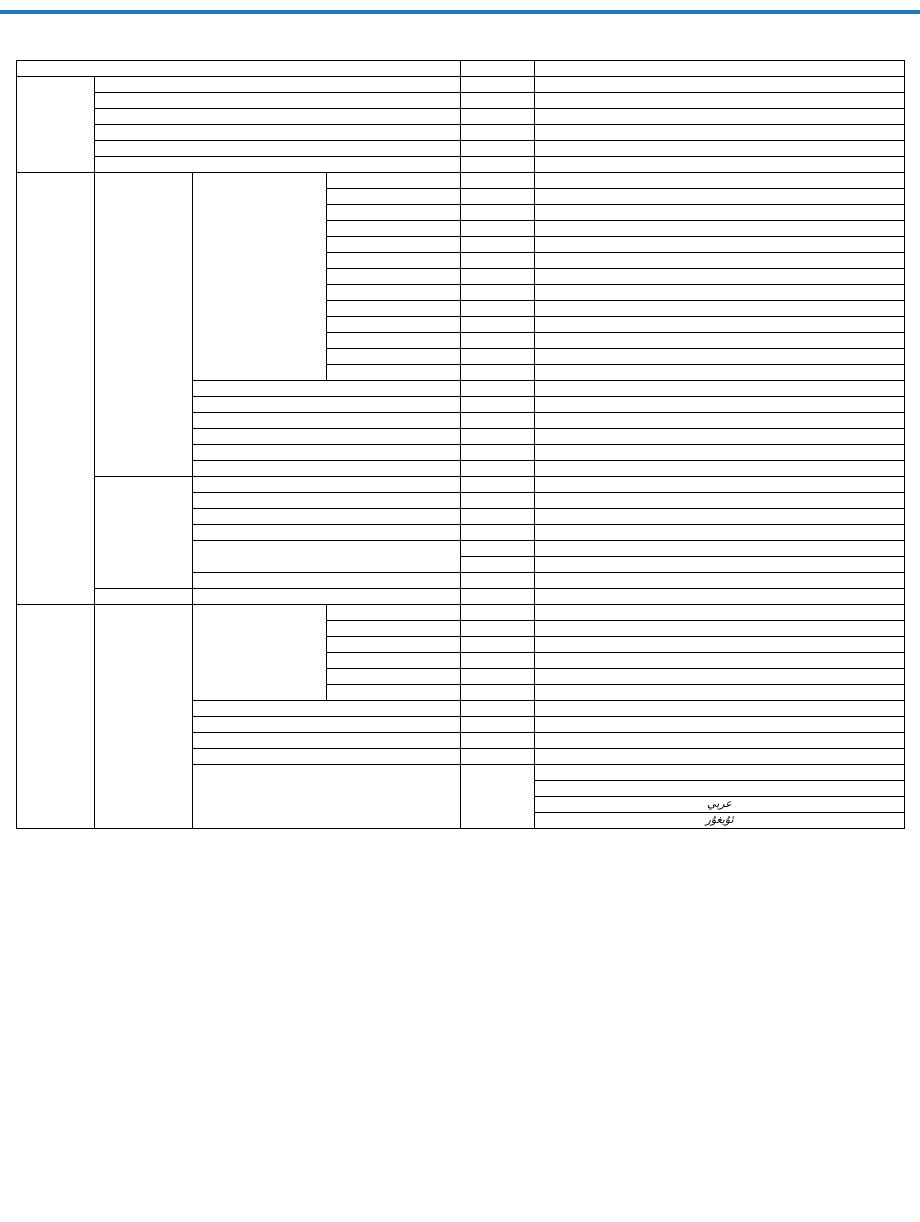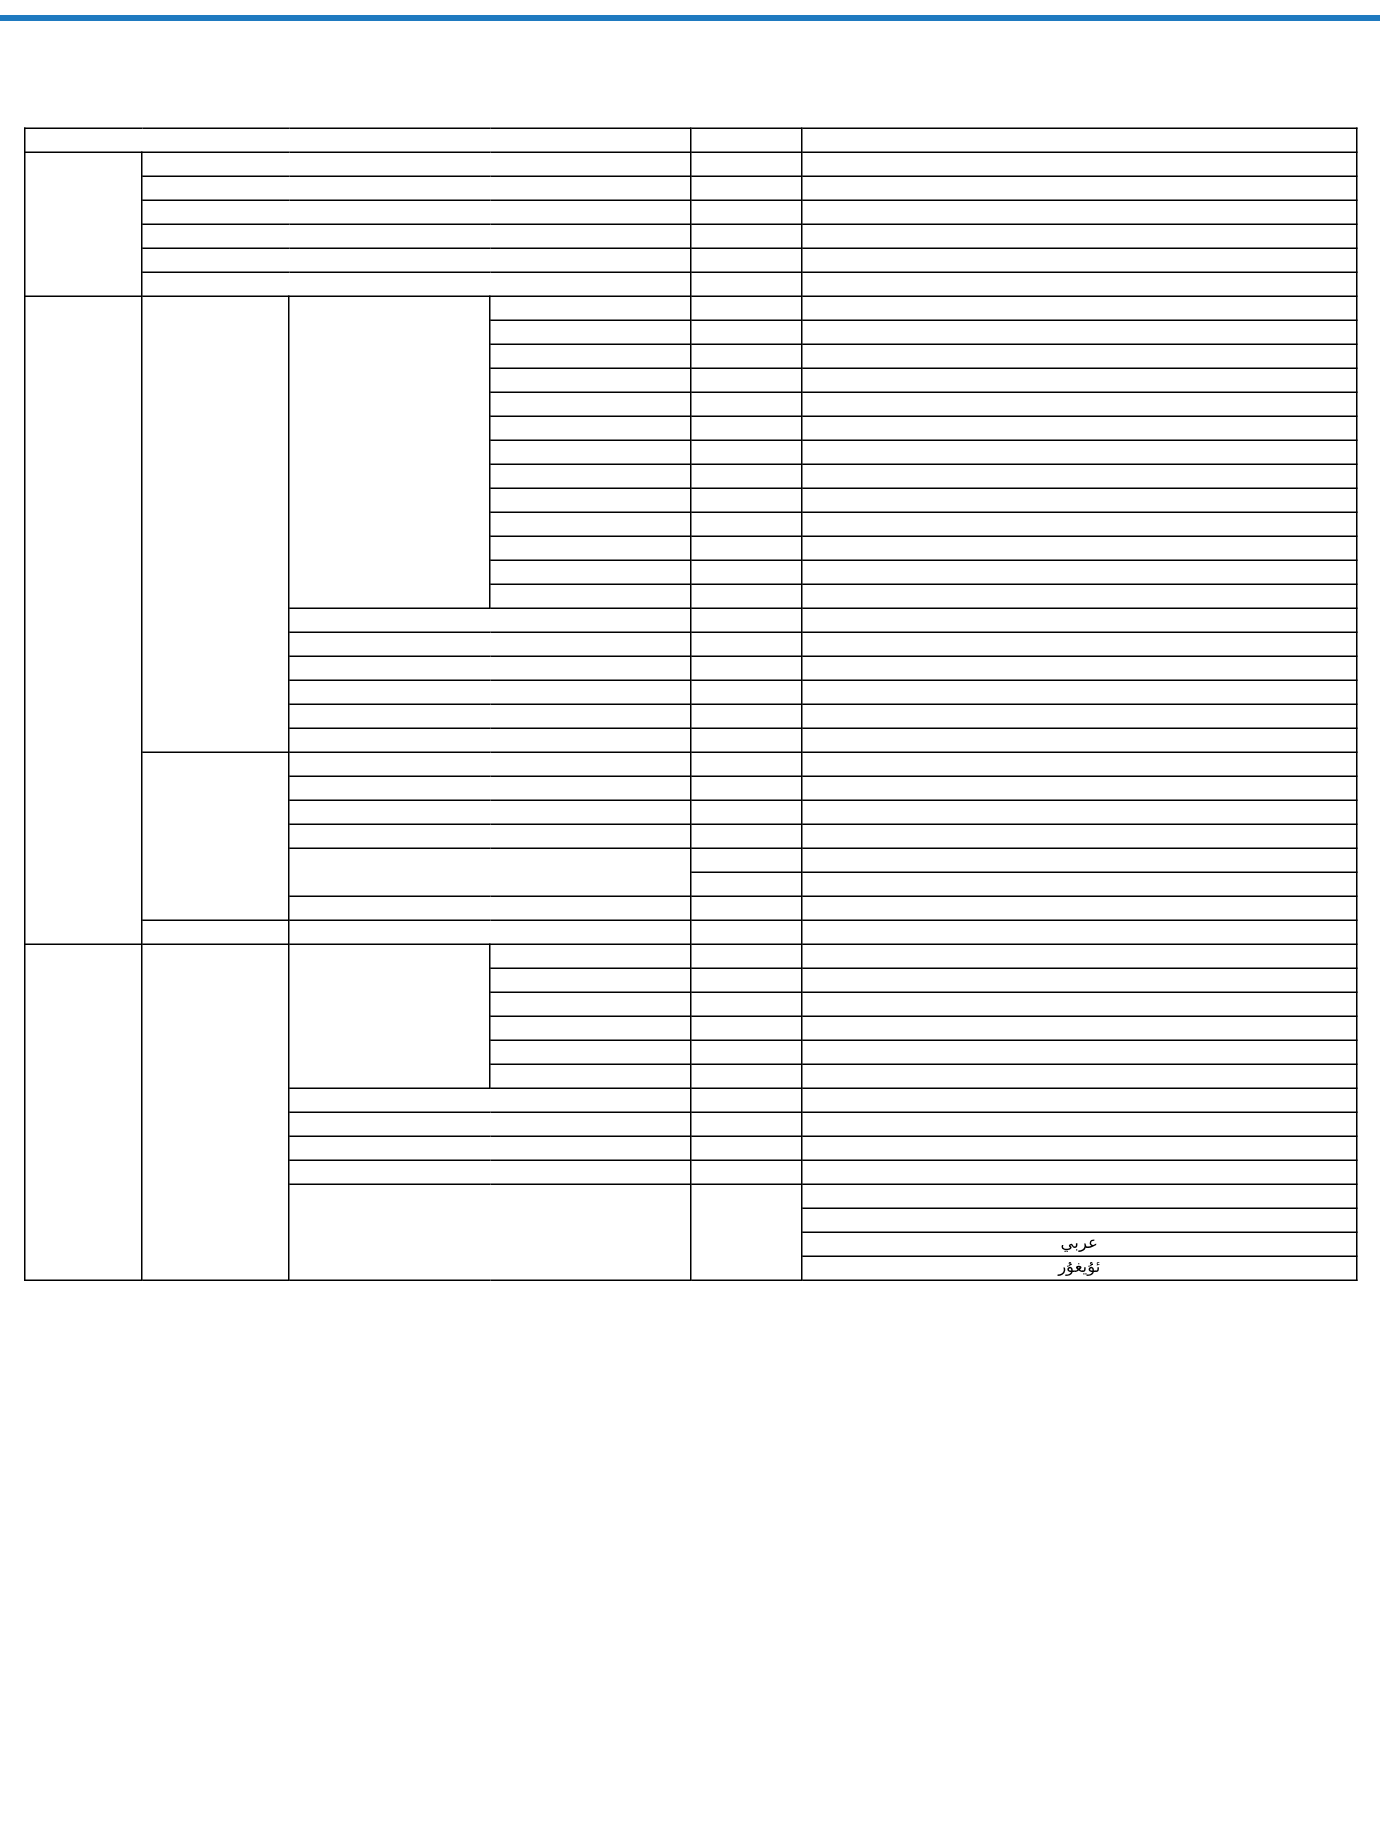--- a/index.html
+++ b/index.html
@@ -19,22 +19,23 @@
     position: absolute;
     left: 0;
     top: 10px;
     width: 920px;
     height: 4px;
     background: #1f7ac0;
   }
   .sheet {
     position: absolute;
     left: 16px;
-    top: 85px;
+    top: 60px;
     width: 888px;
+    font-style: italic;
   }
   table.grid {
     border-collapse: collapse;
     table-layout: fixed;
     width: 888px;
     font-size: 9px;
     line-height: 1.1;
   }
   table.grid td {
     border: 1px solid #000000;

